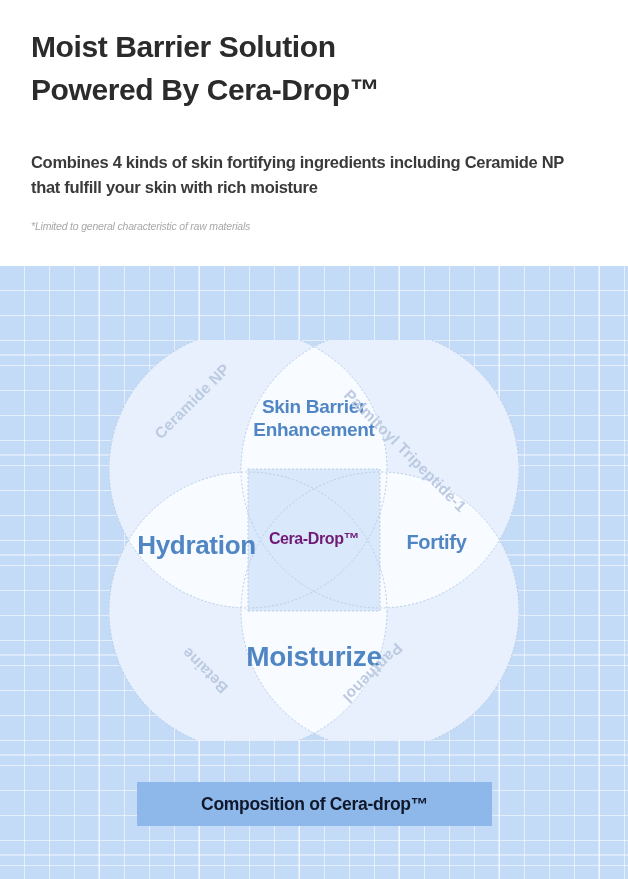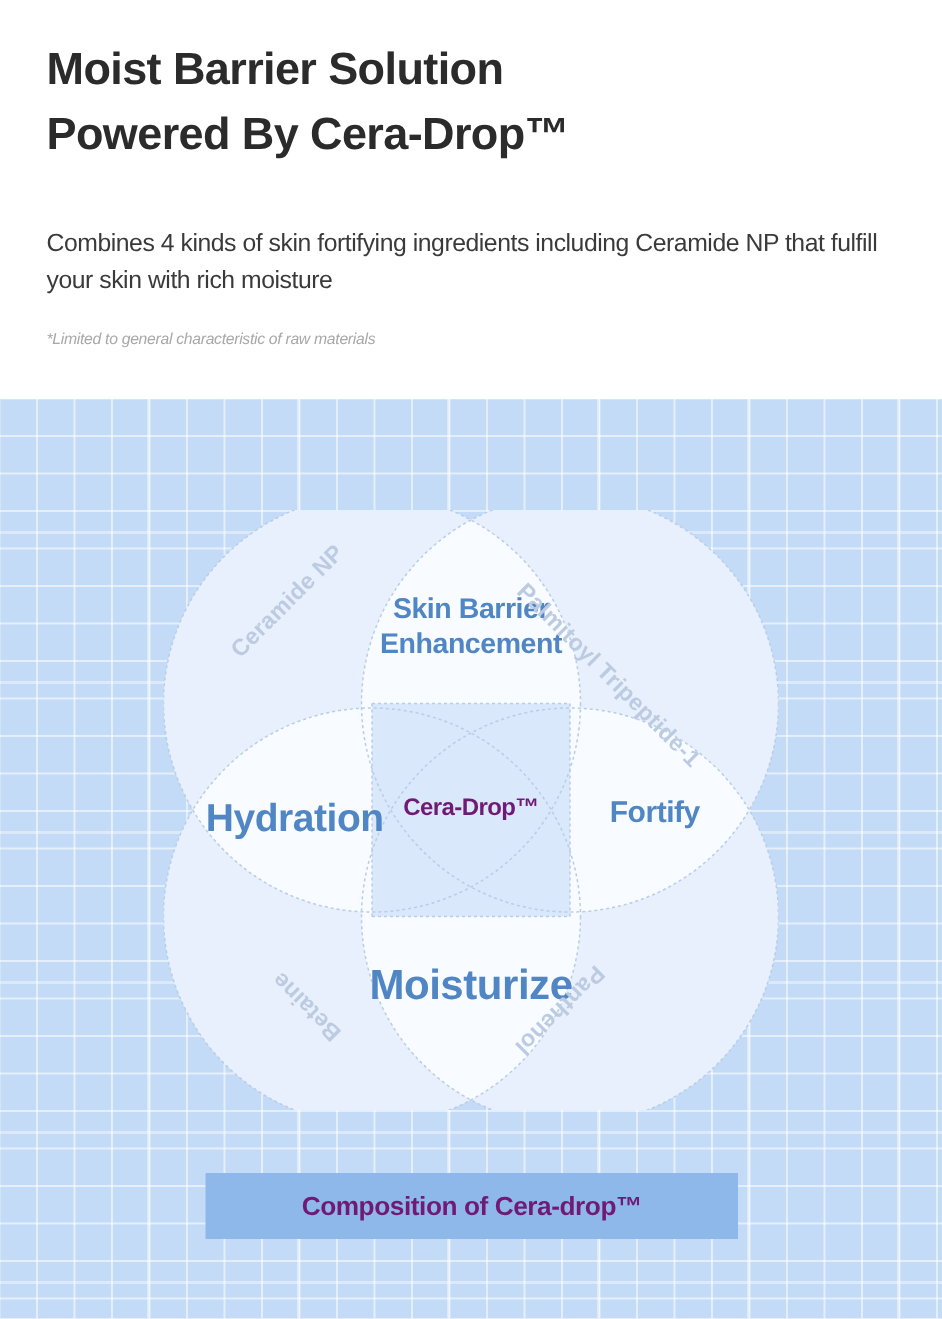--- a/index.html
+++ b/index.html
@@ -17,21 +17,21 @@
     background:#ffffff;
   }
   .title {
     position:absolute; left:31px; top:26px;
     font-size:30px; font-weight:bold; line-height:1.42;
     color:#2b2b2b; letter-spacing:-0.4px;
     white-space:pre-line;
   }
   .subtitle {
     position:absolute; left:31px; top:150px; width:566px;
-    font-size:16.5px; font-weight:400; line-height:1.52;
+    font-size:16.5px; font-weight:700; line-height:1.52;
     color:#3a3a3a; letter-spacing:-0.3px;
   }
   .footnote {
     position:absolute; left:31px; top:220px;
     font-size:10.5px; color:#a8a8a8; letter-spacing:-0.2px;font-style:italic;
   }
 
   
   .panel {
     position:absolute; left:0; top:266px; width:628px; height:613px;
@@ -92,21 +92,21 @@
   #lbl-panthenol  { left:297px; top:312px; transform:rotate(135deg); transform-origin:left top; }
 
   
   .banner {
     position:absolute; left:137px; top:516px;  
     width:355px; height:44px;
     background:#8fb8ea;
     display:flex; align-items:center; justify-content:center;
   }
   .banner span {
-    color:#701a75; font-size:17.5px; font-weight:bold; letter-spacing:-0.3px;
+    color:#0f172a; font-size:17.5px; font-weight:bold; letter-spacing:-0.3px;
   }
 </style>
 </head>
 <body>
 
 <div class="page">
 
   <div class="header">
     <div class="title">Moist Barrier Solution
 Powered By Cera-Drop™</div>

